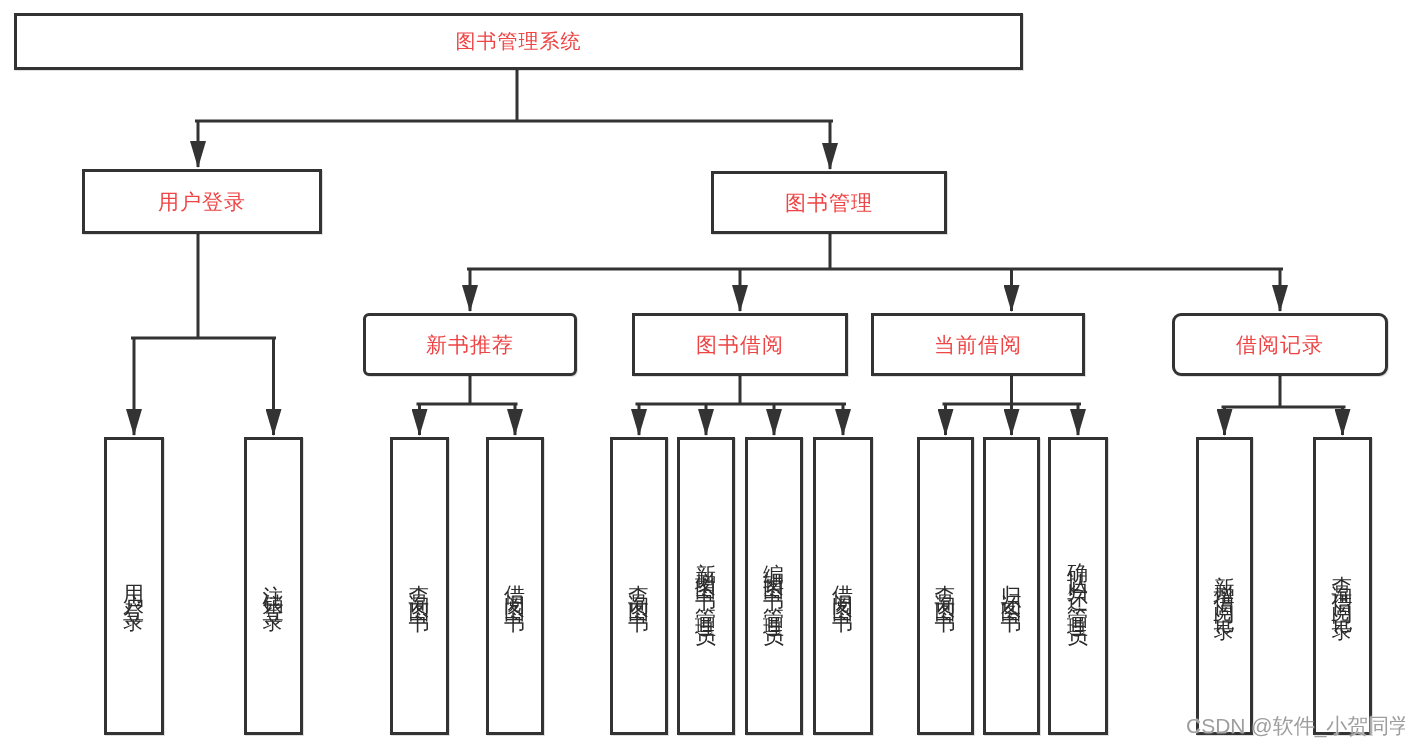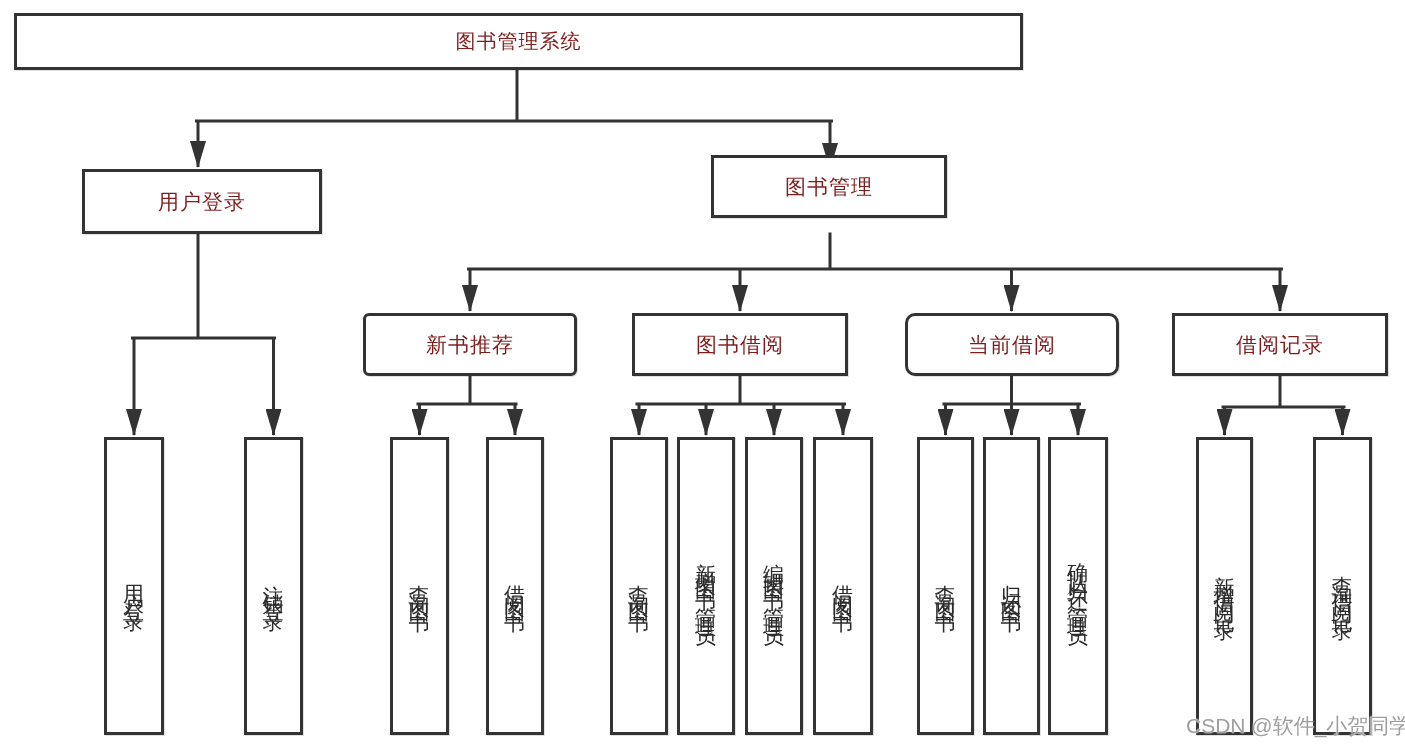--- a/index.html
+++ b/index.html
@@ -22,21 +22,21 @@
     z-index: 1;
   }
   .node {
     position: absolute;
     box-sizing: border-box;
     border: 3px solid #333333;
     background: #ffffff;
     display: flex;
     align-items: center;
     justify-content: center;
-    color: #7f1d1d;
+    color: #ef4444;
     font-size: 21px;
     letter-spacing: 1px;
     z-index: 2;
     box-shadow: 1px 1px 0 rgba(0,0,0,0.12);
   }
   .leaf {
     position: absolute;
     box-sizing: border-box;
     border: 3px solid #333333;
     background: #ffffff;
@@ -110,26 +110,26 @@
     <line x1="1011.5" y1="404" x2="1011.5" y2="435" stroke="#333333" stroke-width="3" marker-end="url(#ah)"></line>
     <line x1="1078" y1="404" x2="1078" y2="435" stroke="#333333" stroke-width="3" marker-end="url(#ah)"></line>
 
     <line x1="1224.5" y1="407" x2="1224.5" y2="435" stroke="#333333" stroke-width="3" marker-end="url(#ah)"></line>
     <line x1="1342.5" y1="407" x2="1342.5" y2="435" stroke="#333333" stroke-width="3" marker-end="url(#ah)"></line>
   </svg>
 
   <div class="node" style="left:14px; top:13px; width:1009px; height:57px; font-size:20px;">图书管理系统</div>
 
   <div class="node" style="left:82px; top:169px; width:240px; height:65px;">用户登录</div>
-  <div class="node" style="left:711px; top:155px; width:236px; height:63px;">图书管理</div>
+  <div class="node" style="left:711px; top:171px; width:236px; height:63px;">图书管理</div>
 
   <div class="node" style="left:363px; top:313px; width:214px; height:63px;border-radius:6px;">新书推荐</div>
   <div class="node" style="left:632px; top:313px; width:216px; height:63px;text-align:right;">图书借阅</div>
-  <div class="node" style="left:905px; top:313px; width:214px; height:63px;border-radius:10px;">当前借阅</div>
-  <div class="node" style="left:1172px; top:313px; width:216px; height:63px;">借阅记录</div>
+  <div class="node" style="left:871px; top:313px; width:214px; height:63px;">当前借阅</div>
+  <div class="node" style="left:1172px; top:313px; width:216px; height:63px;border-radius:9px;">借阅记录</div>
 
   <div class="leaf" style="left:104px; top:437px; width:60px; height:298px;">
     <span class="vtext">用户登录</span>
   </div>
   <div class="leaf" style="left:244px; top:437px; width:59px; height:298px;">
     <span class="vtext">注销登录</span>
   </div>
 
   <div class="leaf" style="left:390px; top:437px; width:59px; height:298px;">
     <span class="vtext">查询图书</span>

